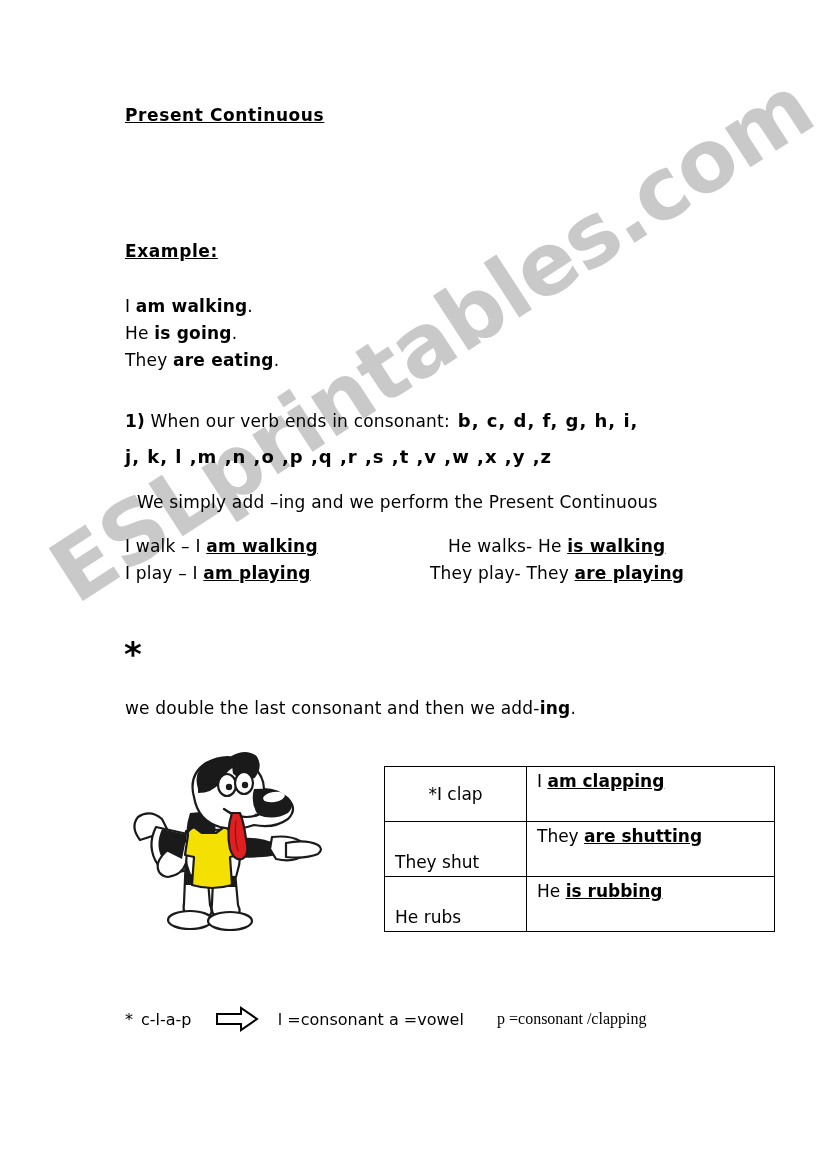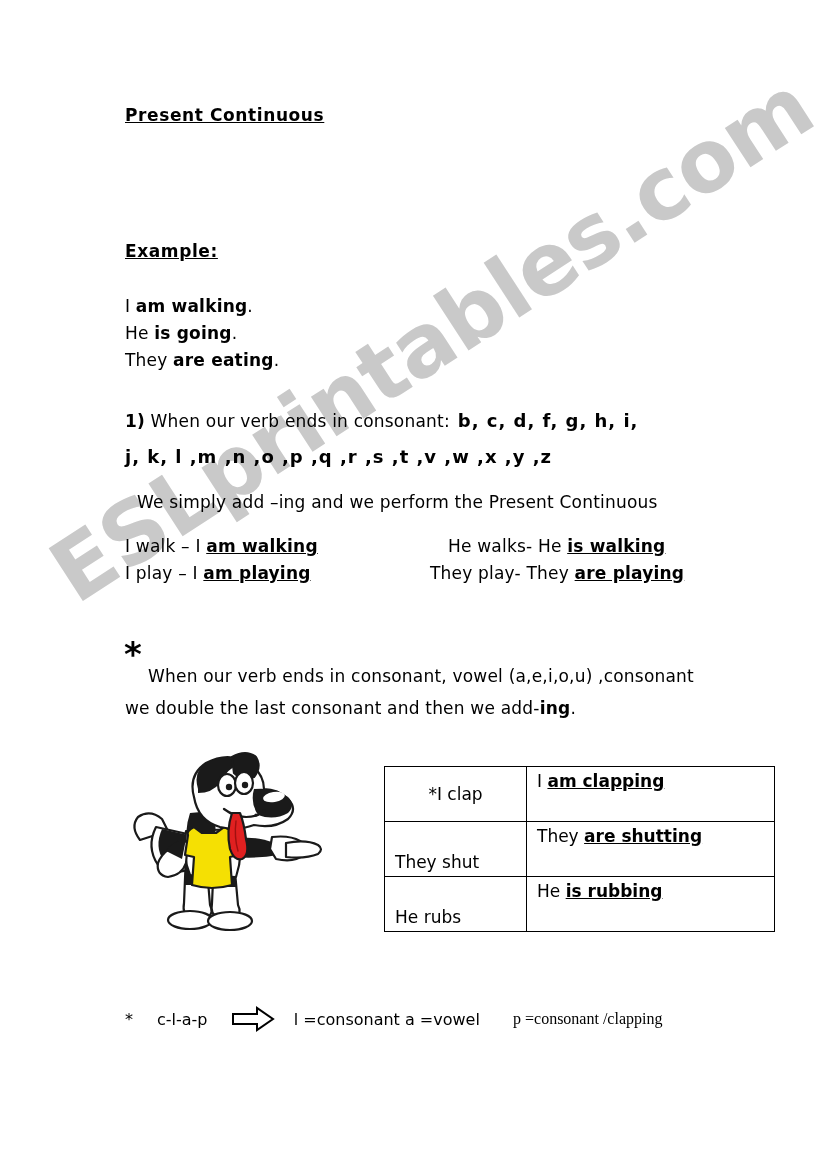--- a/index.html
+++ b/index.html
@@ -174,21 +174,20 @@
     </div>
 
     <div class="abs comic" style="left:448px; top:533px;">
       <span>He walks- He </span><span class="bu">is walking</span>
     </div>
     <div class="abs comic" style="left:430px; top:560px;">
       <span>They play- They </span><span class="bu">are playing</span>
     </div>
 
     <div class="abs star" style="left:124px; top:644px;">*</div>
-    <div class="abs comic" style="left:148px; top:663px;">When our verb ends in consonant, vowel (a,e,i,o,u) ,consonant</div>
     <div class="abs comic" style="left:125px; top:695px;">
       <span>we double the last consonant and then we add-</span><span class="b">ing</span><span>.</span>
     </div>
 
     <svg id="dog" width="200" height="200" viewBox="0 0 200 200">
       <g stroke="#1a1a1a" stroke-width="2.2" stroke-linejoin="round" stroke-linecap="round">
 
         <path d="M12 105 Q2 92 10 82 Q22 74 34 84 L40 96 Z" fill="#ffffff"></path>
 
         <path d="M28 92 Q18 112 30 130 Q44 142 62 134 L64 100 Z" fill="#ffffff"></path>
@@ -262,21 +261,21 @@
         <tr>
           <td class="col-a cell-bottom">He rubs</td>
           <td class="col-b cell-top">
             <span>He </span><span class="bu">is rubbing</span>
           </td>
         </tr>
       </tbody>
     </table>
 
     <div id="footer-line">
-      <span class="seg">*</span><span class="seg" style="margin-left:24px;">c-l-a-p</span>
+      <span class="seg">*</span><span class="seg" style="margin-left:8px;">c-l-a-p</span>
       <svg id="arrow-icon" width="44" height="26" viewBox="0 0 44 26">
         <path d="M2 8 L26 8 L26 2 L42 13 L26 24 L26 18 L2 18 Z" fill="#ffffff" stroke="#000000" stroke-width="2" stroke-linejoin="miter"></path>
       </svg>
       <span class="seg">l =consonant</span>
       <span class="seg" style="">a =vowel</span>
       <span class="seg" style="margin-left:28px;font-family:Liberation Serif, serif;">p =consonant  /clapping</span>
     </div>
 
   </div>
 </div>

